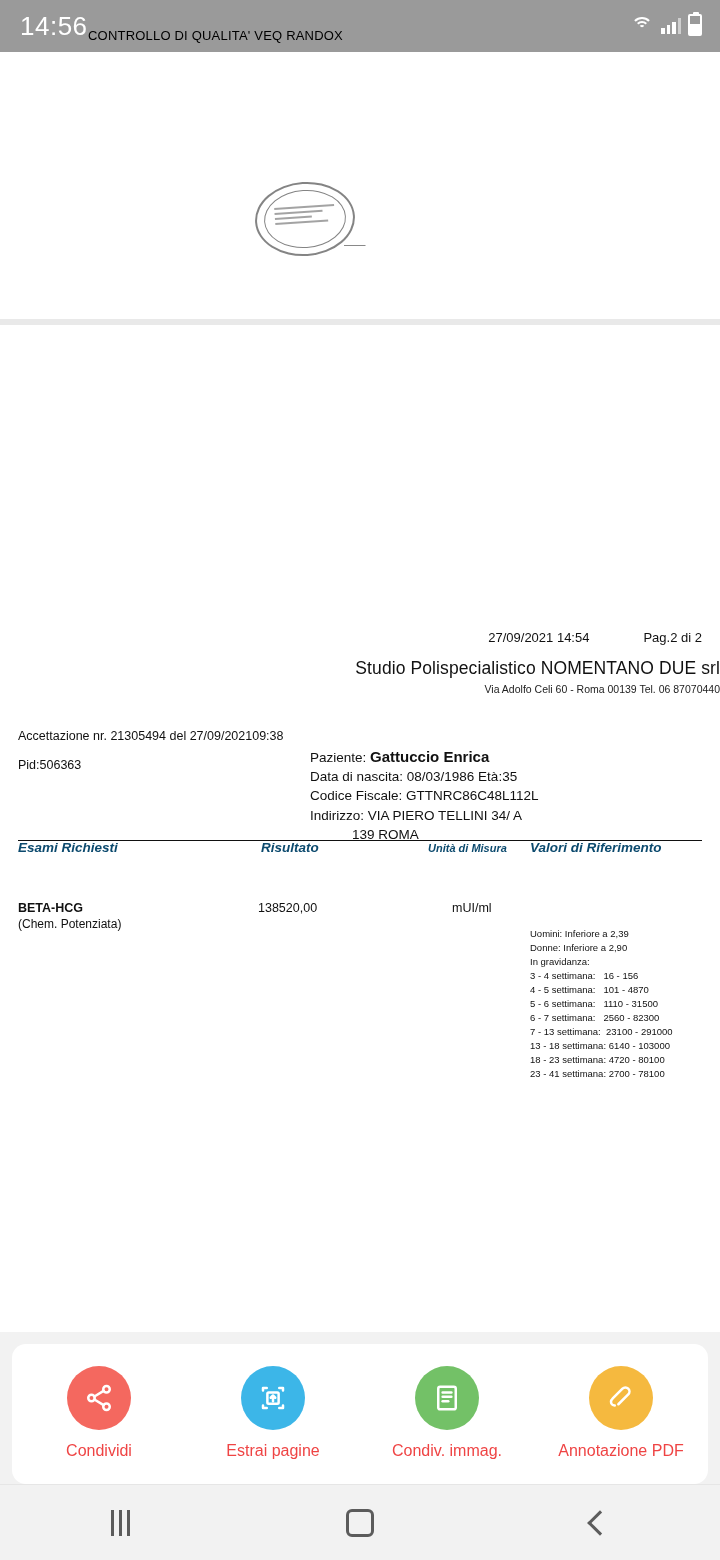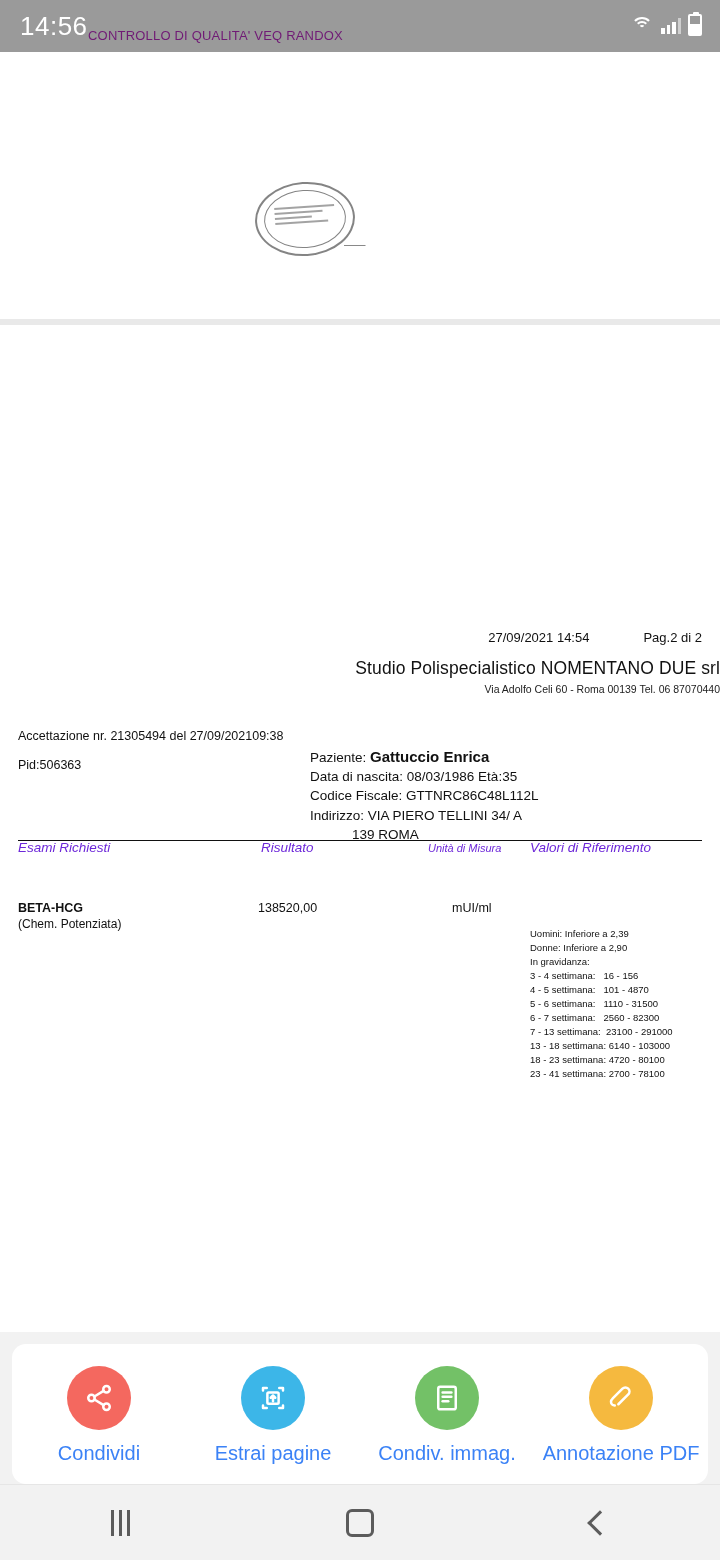--- a/index.html
+++ b/index.html
@@ -32,21 +32,21 @@
     font-size: 26px;
     letter-spacing: 0.5px;
     font-weight: 400;
     color: #ffffff;
   }
   .statusbar-title {
     position: absolute;
     left: 88px;
     top: 28px;
     font-size: 13px;
-    color: #701a75;
+    color: #000000;
     letter-spacing: 0.2px;
     white-space: nowrap;
   }
   .status-right {
     position: absolute;
     right: 18px;
     top: 14px;
     display: flex;
     align-items: center;
     gap: 7px;
@@ -193,23 +193,23 @@
   }
   .patient-block .pname { font-weight: bold; font-size: 15px; }
   .patient-block .indent { padding-left: 42px; }
 
   .table-head {
     position: absolute;
     top: 515px; left: 18px;
     width: 684px;
     border-bottom: 1.5px solid #111;
     font-style: italic;
-    font-weight: normal;
+    font-weight: bold;
     font-size: 13.5px;
-    color: #6d28d9;
+    color: #0c4a6e;
   }
   .table-head .c1 { position: absolute; left: 0; top: 0; }
   .table-head .c2 { position: absolute; left: 243px; top: 0; }
   .table-head .c3 { position: absolute; left: 410px; top: 2px; font-size: 11px; }
   .table-head .c4 { position: absolute; left: 512px; top: 0; }
 
   .exam-row {
     position: absolute;
     top: 576px; left: 18px;
     width: 684px;
@@ -257,22 +257,22 @@
   }
   .action-circle {
     width: 64px; height: 64px;
     border-radius: 50%;
     display: flex;
     align-items: center;
     justify-content: center;
     color: #ffffff;
   }
   .action-label {
-    font-size: 20px;
-    color: #3b82f6;
+    font-size: 16px;
+    color: #ef4444;
     white-space: nowrap;
   }
 
   
   .navbar {
     position: absolute;
     left: 0; bottom: 0;
     width: 720px; height: 76px;
     background: #f2f2f2;
     display: flex;

